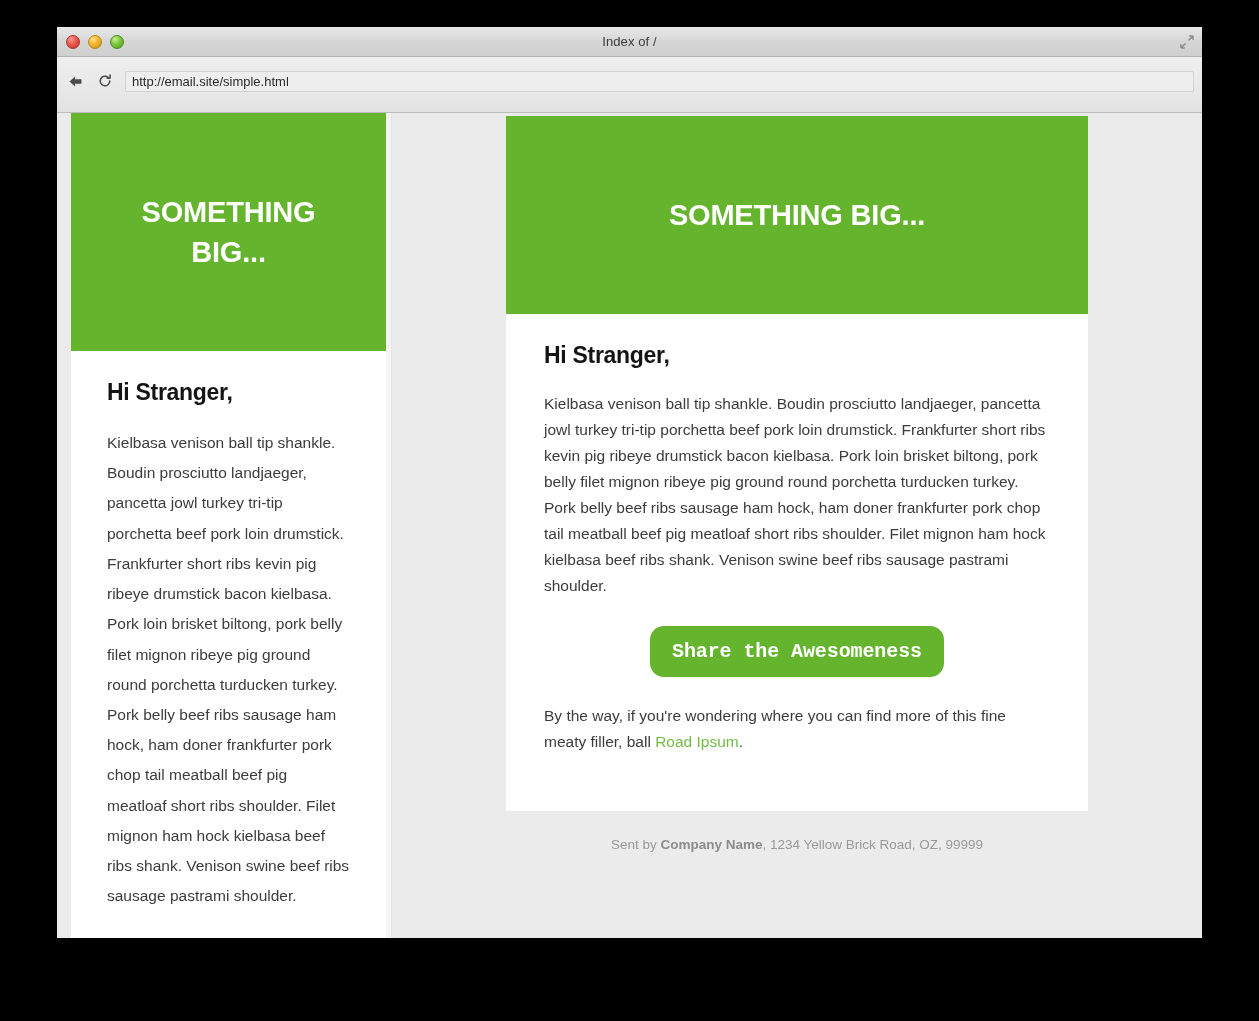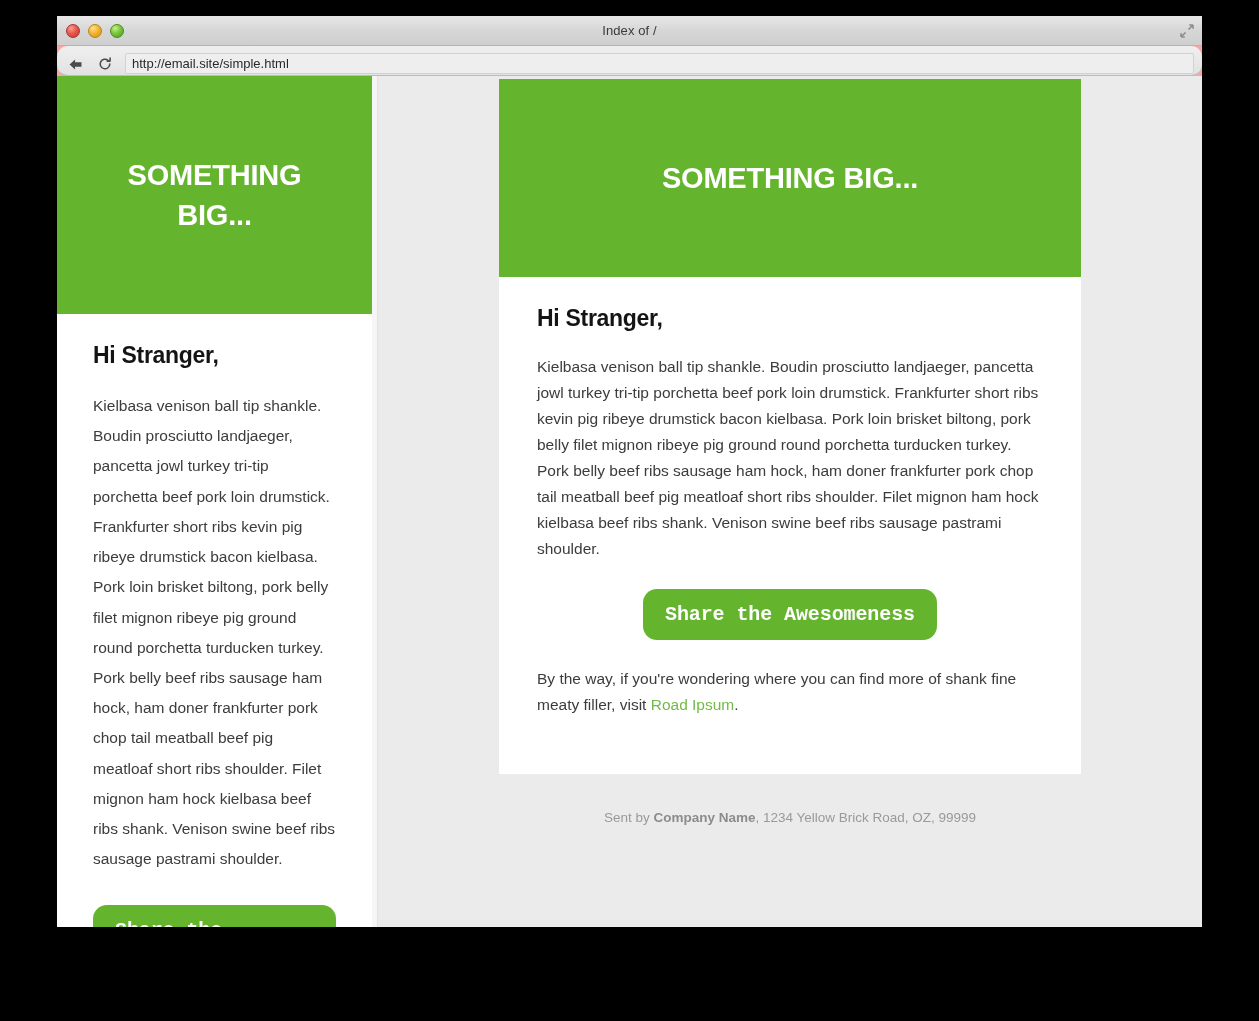--- a/index.html
+++ b/index.html
@@ -9,21 +9,21 @@
     width: 1259px;
     height: 1021px;
     overflow: hidden;
     font-family: "Liberation Sans", sans-serif;
   }
 
   
   #browser-window {
     position: absolute;
     left: 57px;
-    top: 16px;
+    top: 27px;
     width: 1145px;
     height: 911px;
     background: #fca5a5;
     overflow: hidden;
     box-shadow: 0 2px 14px rgba(0,0,0,0.45);
   }
 
   
   #title-bar {
     position: relative;
@@ -75,24 +75,23 @@
     height: 18px;
     color: #8d8d8d;
   }
 
   
   #toolbar {
     height: 27px;
     background: linear-gradient(to bottom, #efefef 0%, #e2e2e2 100%);
     border-bottom: 1px solid #bcbcbc;
     display: flex;
-    align-items: flex-end;
-    padding: 1px 8px;
+    align-items: flex-start;
+    padding: 14px 8px;
     gap: 10px;
-    border-radius: 11px;
   }
   #back-button, #reload-button {
     width: 20px;
     height: 20px;
     display: flex;
     align-items: center;
     justify-content: center;
     color: #4b4b4b;
     cursor: default;
   }
@@ -110,20 +109,21 @@
     font-family: "Liberation Sans", sans-serif;
   }
 
   
   #page-viewport {
     position: relative;
     height: 854px;
     background: #ebebeb;
     overflow: hidden;
     display: flex;
+    padding-left: 14px;
   }
 
   
   #left-pane {
     width: 320px;
     background: #f6f6f6;
     flex: 0 0 320px;
     position: relative;
     border-right: 1px solid #e2e2e2;
   }
@@ -241,21 +241,21 @@
   #right-signature {
     font-size: 15px;
     font-style: italic;
     color: #3c3c3c;
     margin: 0;
   }
 
   
   #email-footer {
     width: 582px;
-    margin: 32px auto 0 auto;
+    margin: 22px auto 0 auto;
     text-align: center;
     color: #9a9a9a;
     font-size: 13.5px;
     line-height: 1.75;
   }
   #email-footer .strong { font-weight: bold; color: #8c8c8c; }
   #footer-line2 { margin-top: 3px; }
   #footer-email, #footer-unsubscribe {
     font-weight: bold;
     color: #8c8c8c;
@@ -319,21 +319,21 @@
         <div id="right-hero">
           <div id="right-hero-title">SOMETHING BIG...</div>
         </div>
         <div id="right-body">
           <h2 id="right-greeting">Hi Stranger,</h2>
           <p id="right-paragraph">Kielbasa venison ball tip shankle. Boudin prosciutto landjaeger, pancetta jowl turkey tri-tip porchetta beef pork loin drumstick. Frankfurter short ribs kevin pig ribeye drumstick bacon kielbasa. Pork loin brisket biltong, pork belly filet mignon ribeye pig ground round porchetta turducken turkey. Pork belly beef ribs sausage ham hock, ham doner frankfurter pork chop tail meatball beef pig meatloaf short ribs shoulder. Filet mignon ham hock kielbasa beef ribs shank. Venison swine beef ribs sausage pastrami shoulder.</p>
           <div id="right-cta-wrap">
             <a class="cta-button" id="right-cta">Share the Awesomeness</a>
           </div>
           <p id="right-note">
-            <span>By the way, if you're wondering where you can find more of shank fine meaty filler, visit </span><a id="bacon-link">Road Ipsum</a><span>.</span>
+            <span>By the way, if you're wondering where you can find more of this fine meaty filler, ball </span><a id="bacon-link">Road Ipsum</a><span>.</span>
           </p>
         </div>
       </div>
 
       <div id="email-footer">
         <div id="footer-line1">
           <span>Sent by </span><span class="strong">Company Name</span><span>, 1234 Yellow Brick Road, OZ, 99999</span>
         </div>
       </div>
     </div>

